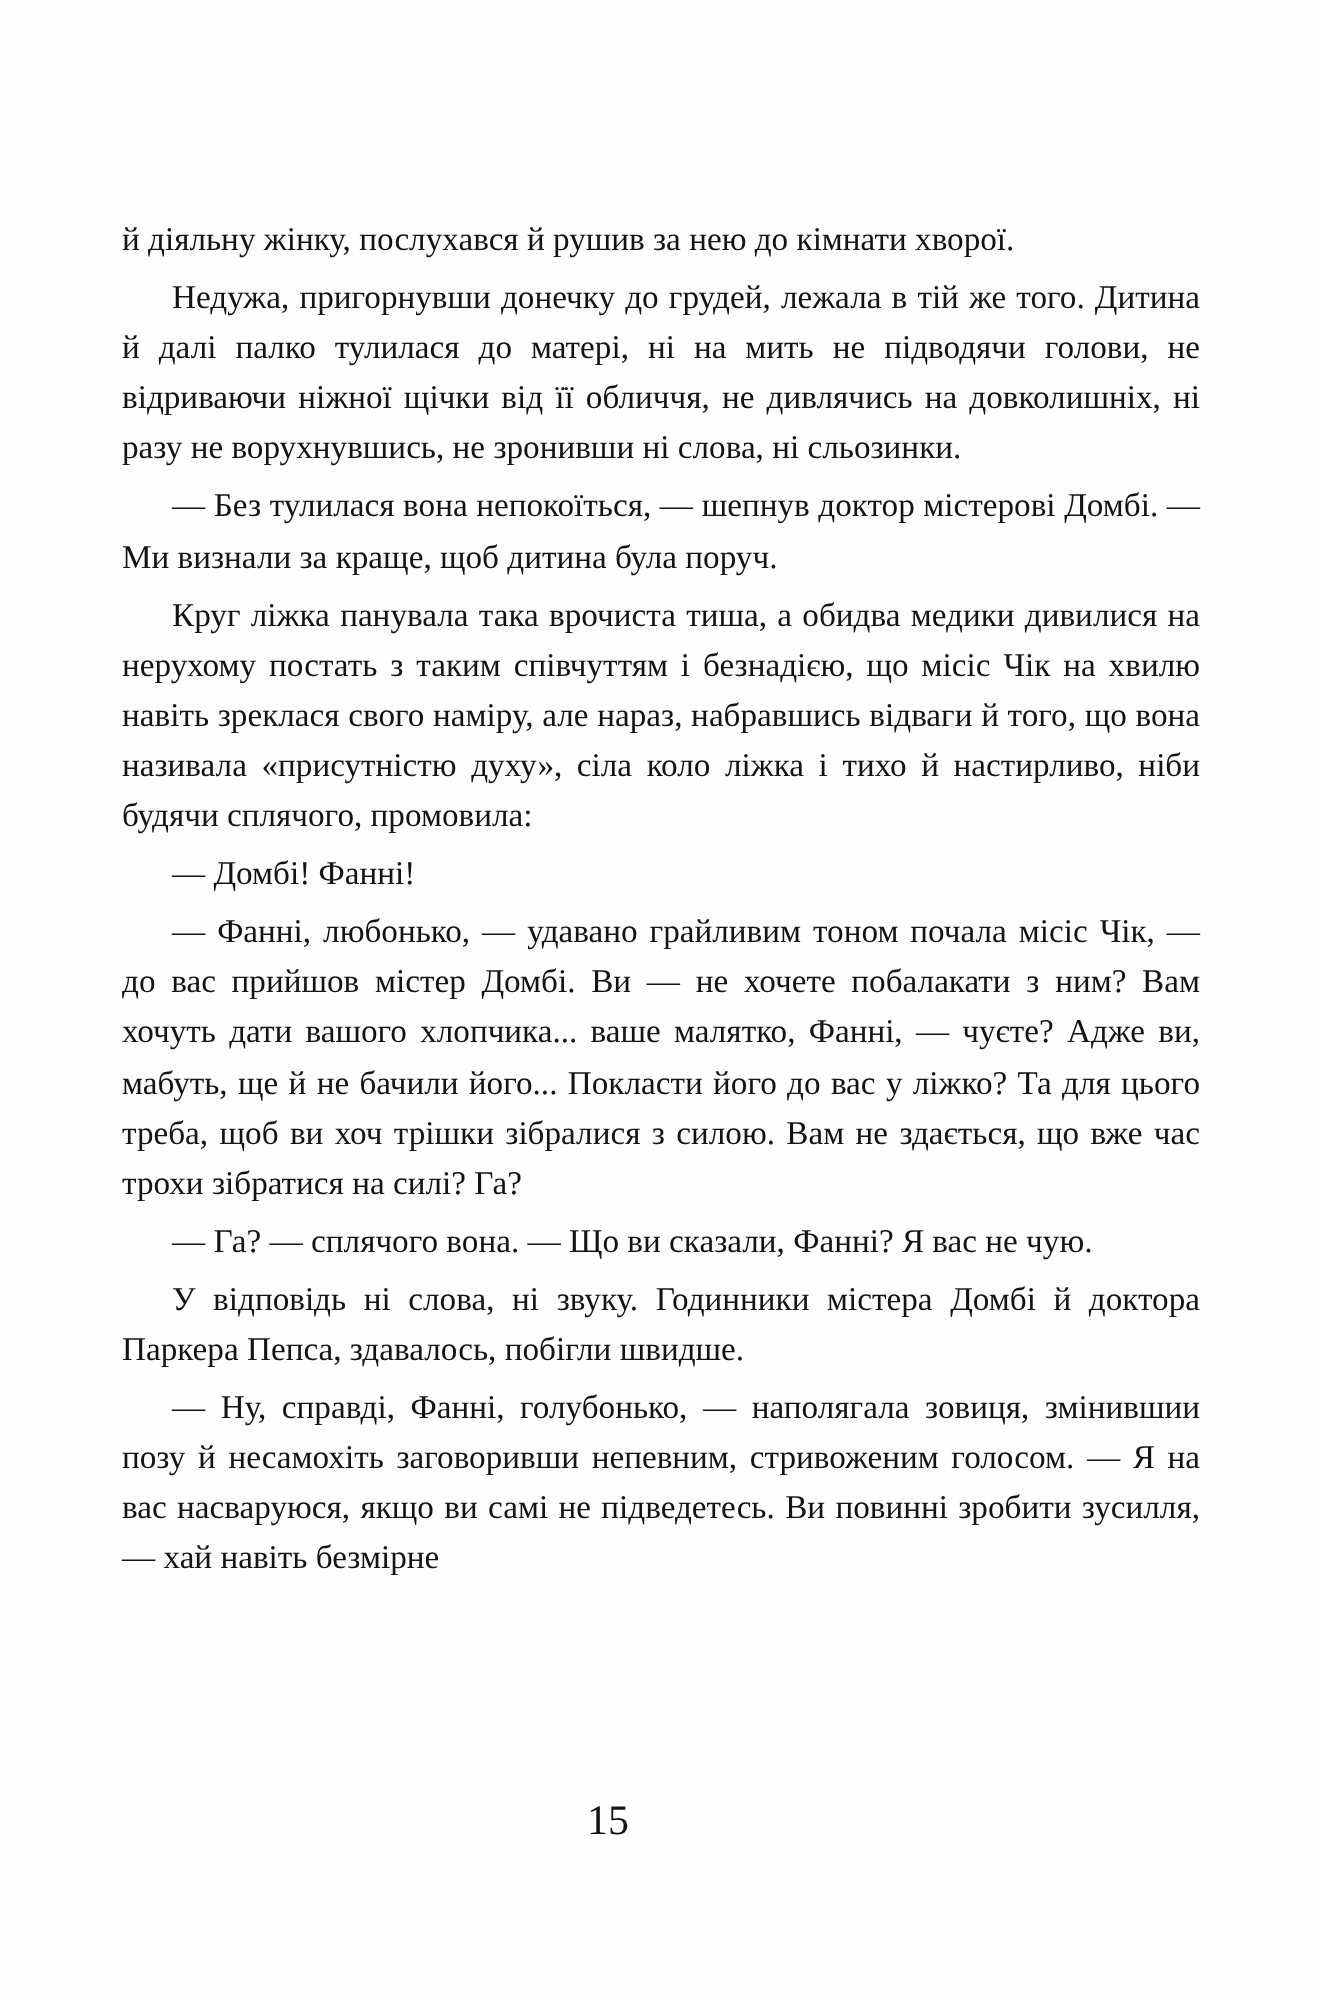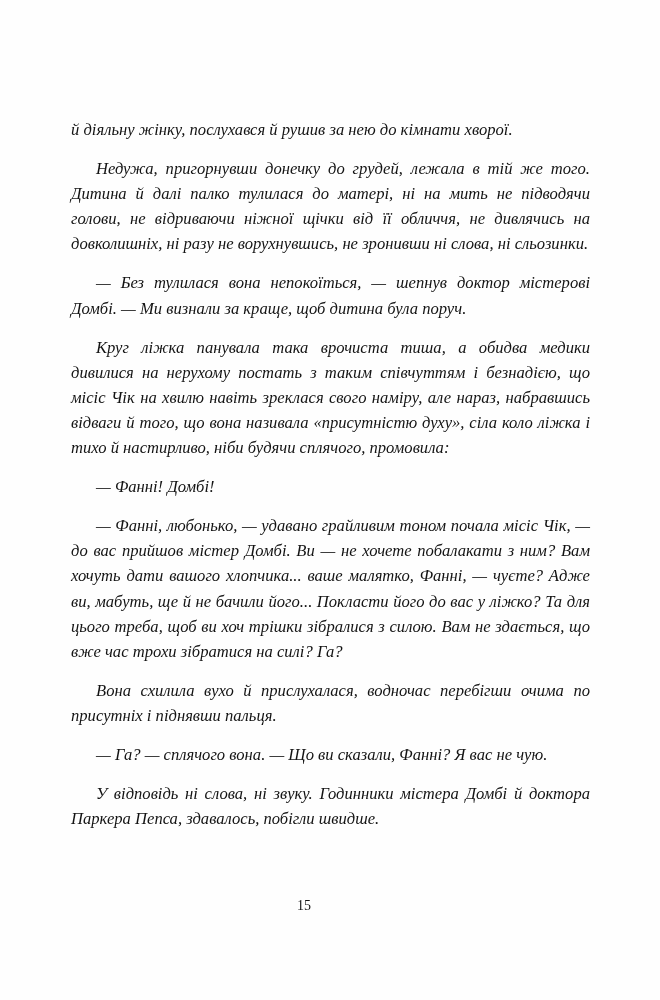--- a/index.html
+++ b/index.html
@@ -22,56 +22,55 @@
     height: 1000px;
     background: #fefefe;
   }
   .text-block {
     position: absolute;
     left: 57px;
     top: 103px;
     width: 547px;
   }
   p {
-    margin: 14px;
+    margin: 4px;
     font-size: 16.6px;
     line-height: 25.1px;
     text-align: justify;
     text-justify: inter-word;
     hyphens: manual;
     color: #131313;
-    font-style: italic;
   }
   p.indent {
     text-indent: 25px;
   }
   
   .pagenum {
     position: absolute;
     top: 898px;
     left: 0;
     width: 608px;
     text-align: center;
-    font-size: 14px;
+    font-size: 21px;
     color: #131313;
     font-family: "Liberation Serif", "DejaVu Serif", serif;
   }
 </style>
 </head>
 <body>
 
 <div class="page">
 
   <div class="text-block">
     <p>й діяльну жінку, послухався й рушив за нею до кімнати хворої.</p>
     <p class="indent">Недужа, пригорнувши донечку до грудей, лежала в тій же того. Дитина й далі палко тулилася до матері, ні на мить не підводячи голови, не відриваючи ніжної щічки від її обличчя, не дивлячись на довколишніх, ні разу не ворухнувшись, не зронивши ні слова, ні сльозинки.</p>
     <p class="indent">— Без тулилася вона непокоїться, — шепнув доктор містерові Домбі. — Ми визнали за краще, щоб дитина була поруч.</p>
     <p class="indent">Круг ліжка панувала така врочиста тиша, а обидва медики дивилися на нерухому постать з таким співчуттям і безнадією, що місіс Чік на хвилю навіть зреклася свого наміру, але нараз, набравшись відваги й того, що вона називала «присутністю духу», сіла коло ліжка і тихо й настирливо, ніби будячи сплячого, промовила:</p>
-    <p class="indent">— Фанні! Домбі!</p>
+    <p class="indent">— Домбі! Фанні!</p>
     <p class="indent">— Фанні, любонько, — удавано грайливим тоном почала місіс Чік, — до вас прийшов містер Домбі. Ви — не хочете побалакати з ним? Вам хочуть дати вашого хлопчика... ваше малятко, Фанні, — чуєте? Адже ви, мабуть, ще й не бачили його... Покласти його до вас у ліжко? Та для цього треба, щоб ви хоч трішки зібралися з силою. Вам не здається, що вже час трохи зібратися на силі? Га?</p>
-    <p class="indent">Вона схилила вухо й прислухалася, водночас перебігши очима по присутніх і піднявши пальця.</p>
     <p class="indent">— Га? — сплячого вона. — Що ви сказали, Фанні? Я вас не чую.</p>
     <p class="indent">У відповідь ні слова, ні звуку. Годинники містера Домбі й доктора Паркера Пепса, здавалось, побігли швидше.</p>
+    <p class="indent">— Ну, справді, Фанні, голубонько, — наполягала зовиця, змінившии позу й несамохіть заговоривши непевним, стривоженим голосом. — Я на вас насваруюся, якщо ви самі не підведетесь. Ви повинні зробити зусилля, — хай навіть безмірне</p>
   </div>
 
   <div class="pagenum">15</div>
 
 </div>
 
 </body></html>

